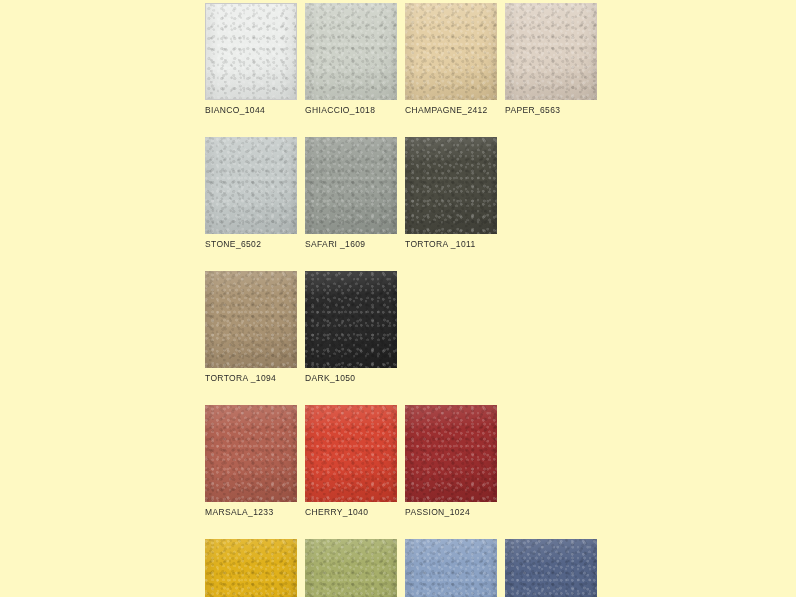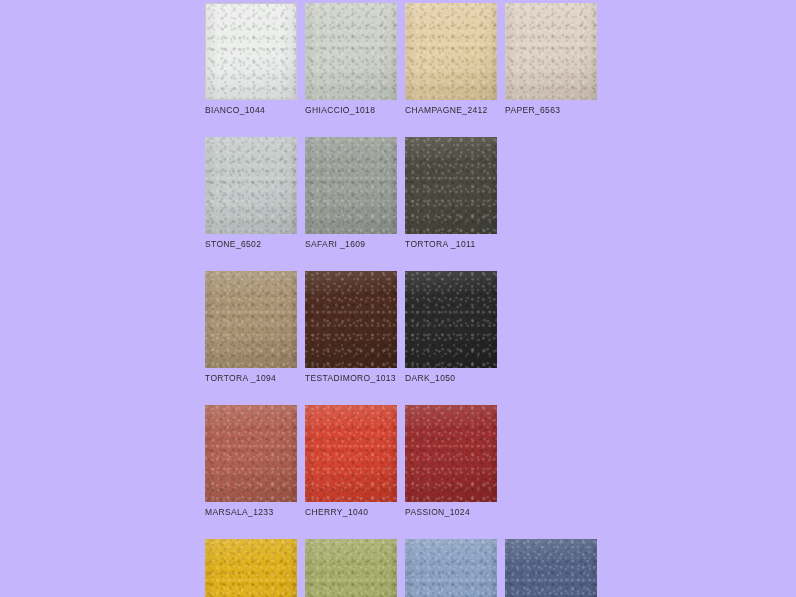--- a/index.html
+++ b/index.html
@@ -13,21 +13,21 @@
     height: 597px;
     overflow: hidden;
     font-family: "Liberation Sans", sans-serif;
     -webkit-font-smoothing: antialiased;
   }
 
   .sheet {
     position: relative;
     width: 796px;
     height: 597px;
-    background: #c4b5fd;
+    background: #fef9c3;
   }
 
   .swatch-grid {
     position: absolute;
     left: 205px;
     top: 3px;
     width: 388px;
   }
 
   .swatch-row {
@@ -158,27 +158,20 @@
       </div>
       <div class="swatch-row">
         <div class="swatch-cell">
           <div class="swatch-chip" style="background: linear-gradient(160deg, rgb(171, 149, 117) 0%, rgb(171, 149, 117) 48%, rgb(158, 135, 104) 100%);">
             <span class="grain"></span>
             <span class="shade"></span>
           </div>
           <div class="swatch-label">TORTORA _1094</div>
         </div>
         <div class="swatch-cell">
-          <div class="swatch-chip" style="background: linear-gradient(160deg, rgb(79, 45, 32) 0%, rgb(79, 45, 32) 48%, rgb(66, 37, 26) 100%);">
-            <span class="grain"></span>
-            <span class="shade"></span>
-          </div>
-          <div class="swatch-label">TESTADIMORO_1013</div>
-        </div>
-        <div class="swatch-cell">
           <div class="swatch-chip" style="background: linear-gradient(160deg, rgb(43, 43, 43) 0%, rgb(43, 43, 43) 48%, rgb(33, 33, 33) 100%);">
             <span class="grain"></span>
             <span class="shade"></span>
           </div>
           <div class="swatch-label">DARK_1050</div>
         </div>
       </div>
       <div class="swatch-row">
         <div class="swatch-cell">
           <div class="swatch-chip" style="background: linear-gradient(160deg, rgb(178, 99, 83) 0%, rgb(178, 99, 83) 48%, rgb(164, 88, 72) 100%);">

